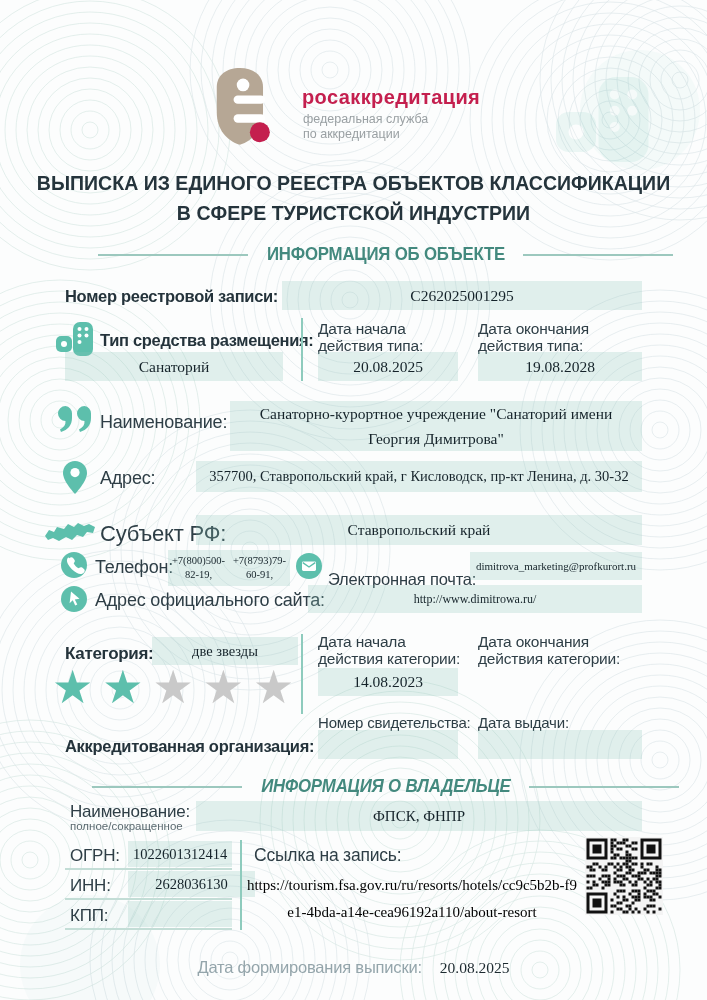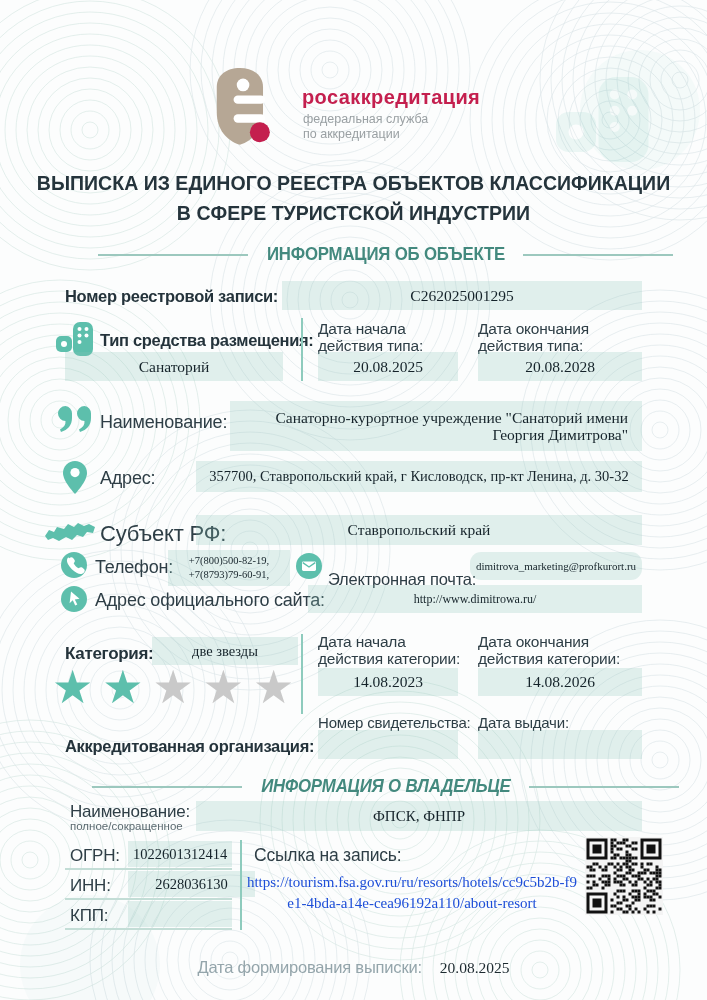--- a/index.html
+++ b/index.html
@@ -281,58 +281,58 @@
 
     <div class="abs collbl" style="left:318px;top:320px;">
       <div>Дата начала</div>
       <div>действия типа:</div>
     </div>
     <div class="abs vbox" style="left:318px;top:352px;width:140px;height:29px;font-size:15.5px;">20.08.2025</div>
     <div class="abs collbl" style="left:478px;top:320px;">
       <div>Дата окончания</div>
       <div>действия типа:</div>
     </div>
-    <div class="abs vbox" style="left:478px;top:352px;width:164px;height:29px;font-size:15.5px;">20.08.2028</div>
+    <div class="abs vbox" style="left:478px;top:352px;width:164px;height:29px;font-size:15.5px;">19.08.2028</div>
 
     <svg class="abs" style="left:58px;top:406px;" width="34" height="27" viewBox="0 0 34 27">
       <path d="M7.5 0A7.5 7.5 0 0 0 0 7.5 7.5 7.5 0 0 0 7.5 15c.3 3.8-1.7 6.6-5.5 8.4L3 26c6.8-2 11-6.8 11-14V7.5A7.5 7.5 0 0 0 7.5 0Z" fill="#5dbfac"></path>
       <path transform="translate(19,0)" d="M7.5 0A7.5 7.5 0 0 0 0 7.5 7.5 7.5 0 0 0 7.5 15c.3 3.8-1.7 6.6-5.5 8.4L3 26c6.8-2 11-6.8 11-14V7.5A7.5 7.5 0 0 0 7.5 0Z" fill="#5dbfac"></path>
     </svg>
     <div class="abs lbl" style="left:100px;top:412px;font-size:18px;">Наименование:</div>
-    <div class="abs vbox" style="left:230px;top:401px;width:412px;height:50px;font-size:15.5px;line-height:17px;padding:0 14px;box-sizing:border-box;text-align:right;">Санаторно-курортное учреждение "Санаторий имени Георгия Димитрова"</div>
+    <div class="abs vbox" style="left:230px;top:401px;width:412px;height:50px;font-size:15.5px;line-height:25px;padding:0 14px;box-sizing:border-box;">Санаторно-курортное учреждение "Санаторий имени Георгия Димитрова"</div>
 
     <svg class="abs" style="left:63px;top:461px;" width="24" height="33" viewBox="0 0 24 33">
       <path d="M12 0C5.37 0 0 5.37 0 12c0 8.6 12 21 12 21s12-12.4 12-21C24 5.37 18.63 0 12 0z" fill="#5dbfac"></path>
       <circle cx="12" cy="11.6" r="4.6" fill="#fff"></circle>
     </svg>
     <div class="abs lbl" style="left:100px;top:468px;font-size:18px;">Адрес:</div>
     <div class="abs vbox" style="left:196px;top:461px;width:446px;height:31px;font-size:14.5px;">357700, Ставропольский край, г Кисловодск, пр-кт Ленина, д. 30-32</div>
 
     <svg class="abs" style="left:44px;top:520px;" width="52" height="26" viewBox="0 0 52 26">
       <polygon points="1,16 5,10 10,12 13,7 20,9 24,4 30,7 34,3 40,6 45,4 51,7 49,13 43,12 39,17 33,15 28,20 22,17 15,21 9,18 4,20" fill="#5dbfac"></polygon>
     </svg>
     <div class="abs lbl" style="left:100px;top:521px;font-size:22px;">Субъект РФ:</div>
     <div class="abs vbox" style="left:196px;top:515px;width:446px;height:30px;font-size:15.5px;">Ставропольский край</div>
 
     <svg class="abs" style="left:61px;top:552px;" width="26" height="26" viewBox="0 0 26 26">
       <circle cx="13" cy="13" r="13" fill="#5dbfac"></circle>
       <path d="M8.2 6.3c1.3-1.3 3-1.4 3.9-.2l1.3 1.7c.8 1 .5 2.4-.7 3.4.9 2.2 2.9 4.2 5.1 5.1 1-1.2 2.4-1.5 3.4-.7l1.7 1.3c1.2.9 1.1 2.6-.2 3.9-1.6 1.6-4.3 1.7-6.7.3-3.8-2.2-6.9-5.3-9.1-9.1-1.4-2.4-1.3-5.1.3-6.7z" fill="#fff"></path>
     </svg>
     <div class="abs lbl" style="left:95px;top:557px;font-size:18px;">Телефон:</div>
-    <div class="abs vbox" style="left:168px;top:550px;width:122px;height:36px;font-size:10.5px;line-height:14px;flex-direction:column;">
+    <div class="abs vbox" style="left:168px;top:550px;width:122px;height:36px;font-size:10.5px;line-height:14px;">
       <div>+7(800)500-82-19,</div>
       <div>+7(8793)79-60-91,</div>
     </div>
     <svg class="abs" style="left:296px;top:553px;" width="26" height="26" viewBox="0 0 26 26">
       <circle cx="13" cy="13" r="13" fill="#5dbfac"></circle>
       <rect x="6" y="8.5" width="14" height="9.5" rx="1.4" fill="#fff"></rect>
       <path d="M6.8 9.6 L13 14 L19.2 9.6" fill="none" stroke="#5dbfac" stroke-width="1.4"></path>
     </svg>
     <div class="abs lbl" style="left:328px;top:558px;font-size:16.5px;margin-top:12px;">Электронная почта:</div>
-    <div class="abs vbox" style="left:470px;top:552px;width:172px;height:28px;font-size:11px;border-radius:11px;">dimitrova_marketing@profkurort.ru</div>
+    <div class="abs vbox" style="left:470px;top:552px;width:172px;height:28px;font-size:11px;">dimitrova_marketing@profkurort.ru</div>
 
     <svg class="abs" style="left:61px;top:586px;" width="26" height="26" viewBox="0 0 26 26">
       <circle cx="13" cy="13" r="13" fill="#5dbfac"></circle>
       <path d="M10 5.5 L18.5 12.8 L13.8 13.4 L16.3 18.6 L14.2 19.6 L11.8 14.3 L8.6 17.2 Z" fill="#fff"></path>
     </svg>
     <div class="abs lbl" style="left:95px;top:590px;font-size:18px;">Адрес официального сайта:</div>
     <div class="abs vbox" style="left:308px;top:585px;width:334px;height:28px;font-size:12px;">http://www.dimitrowa.ru/</div>
 
     <div class="abs lbl-b" style="left:65px;top:644px;font-size:17px;">Категория:</div>
     <div class="abs vbox" style="left:152px;top:637px;width:146px;height:28px;font-size:14.5px;">две звезды</div>
@@ -347,21 +347,20 @@
 
     <div class="abs collbl" style="left:318px;top:633px;">
       <div>Дата начала</div>
       <div>действия категории:</div>
     </div>
     <div class="abs vbox" style="left:318px;top:668px;width:140px;height:28px;font-size:15.5px;">14.08.2023</div>
     <div class="abs collbl" style="left:478px;top:633px;">
       <div>Дата окончания</div>
       <div>действия категории:</div>
     </div>
-    <div class="abs vbox" style="left:478px;top:668px;width:164px;height:28px;font-size:15.5px;">14.08.2026</div>
 
     <div class="abs collbl" style="left:318px;top:714px;font-size:15px;">Номер свидетельства:</div>
     <div class="abs collbl" style="left:478px;top:714px;font-size:15px;">Дата выдачи:</div>
     <div class="abs lbl-b" style="left:65px;top:737px;font-size:16.5px;">Аккредитованная организация:</div>
     <div class="abs vbox" style="left:318px;top:730px;width:140px;height:29px;font-size:15px;"></div>
     <div class="abs vbox" style="left:478px;top:730px;width:164px;height:29px;font-size:15px;"></div>
 
     <div class="abs sechead" style="left:0;top:776px;font-style:italic;">
       <div class="hline"></div>
       <div class="txt">ИНФОРМАЦИЯ О ВЛАДЕЛЬЦЕ</div>
@@ -380,21 +379,21 @@
     <div class="abs vbox" style="left:128px;top:871px;width:127px;height:26px;font-size:14.5px;">2628036130</div>
     <div class="abs ulrow" style="left:65px;top:898px;width:167px;"></div>
 
     <div class="abs lbl" style="left:70px;top:906px;font-size:17px;">КПП:</div>
     <div class="abs vbox" style="left:128px;top:901px;width:104px;height:26px;font-size:14.5px;"></div>
     <div class="abs ulrow" style="left:65px;top:928px;width:167px;"></div>
 
     <div class="abs vline" style="left:240px;top:840px;height:90px;"></div>
 
     <div class="abs lbl" style="left:254px;top:845px;font-size:17.5px;">Ссылка на запись:</div>
-    <div class="abs serif-sm" style="left:246px;top:872px;width:332px;font-size:15px;line-height:21px;text-align:center;word-break:break-all;color:#1d4ed8;">https://tourism.fsa.gov.ru/ru/resorts/hotels/cc9c5b2b-f9e1-4bda-a14e-cea96192a110/about-resort</div>
+    <div class="abs serif-sm" style="left:246px;top:872px;width:332px;font-size:15px;line-height:27px;text-align:center;word-break:break-all;color:#000000;">https://tourism.fsa.gov.ru/ru/resorts/hotels/cc9c5b2b-f9e1-4bda-a14e-cea96192a110/about-resort</div>
 
     <div class="abs" style="left:585px;top:837px;width:78px;height:78px;background:#e6e6e6;padding:0;">
       <svg id="qr-svg" width="78" height="78" viewBox="0 0 78 78">
           <rect x="0" y="0" width="78" height="78" fill="#f4f4f4"></rect>
           <rect x="1.5" y="28.5" width="3" height="3" fill="#111"></rect>
           <rect x="1.5" y="37.5" width="3" height="3" fill="#111"></rect>
           <rect x="1.5" y="43.5" width="3" height="3" fill="#111"></rect>
           <rect x="1.5" y="49.5" width="3" height="3" fill="#111"></rect>
           <rect x="4.5" y="28.5" width="3" height="3" fill="#111"></rect>
           <rect x="4.5" y="31.5" width="3" height="3" fill="#111"></rect>

